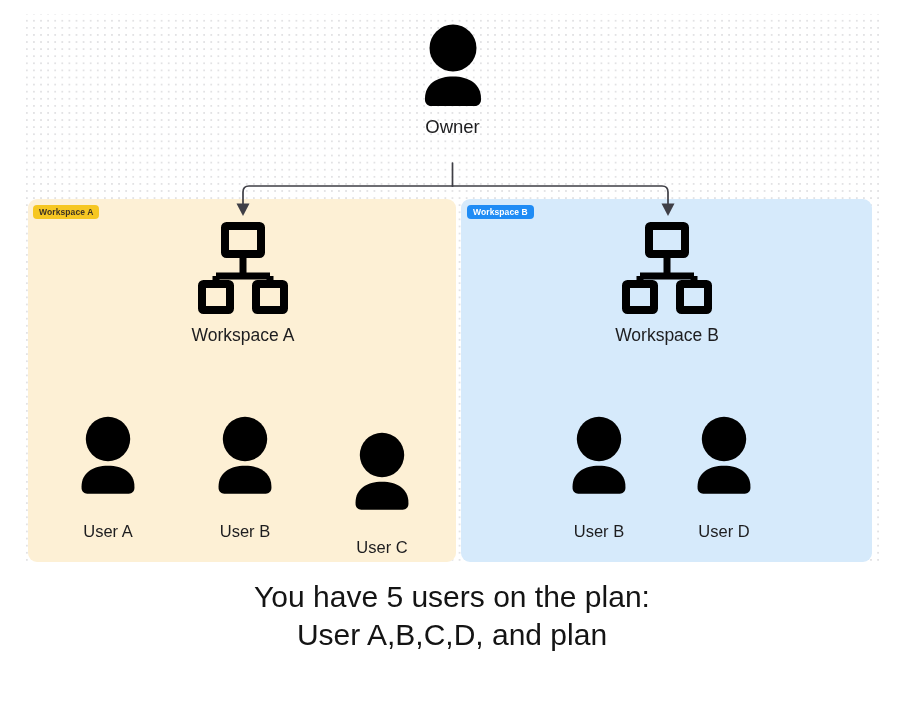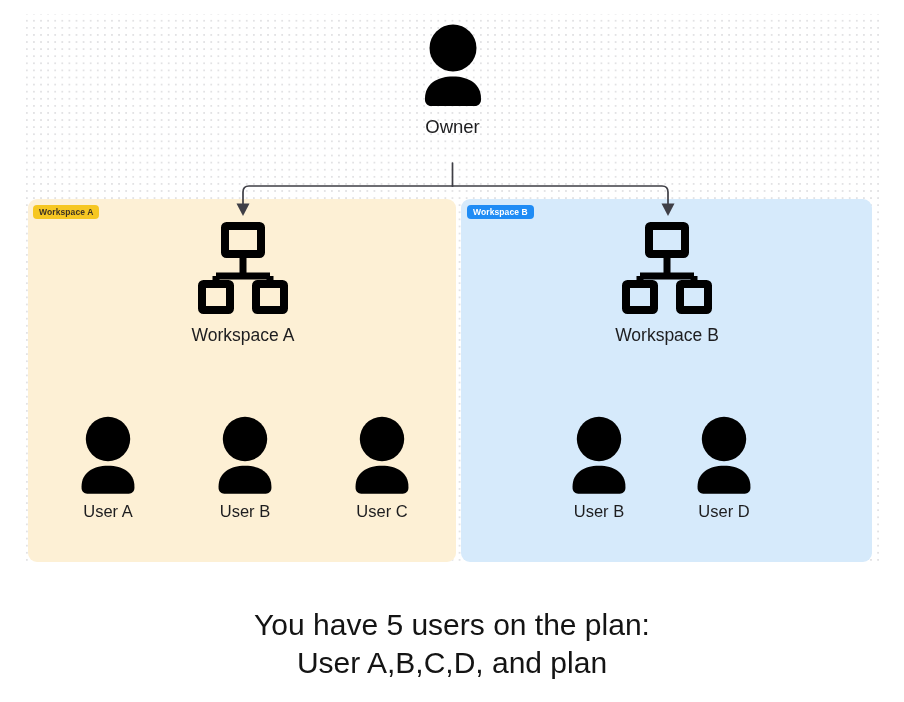--- a/index.html
+++ b/index.html
@@ -109,28 +109,29 @@
   .ws-node .node-label {
     font-size: 17.5px;
     margin-top: 11px;
   }
   #node-ws-a { left: 148px; top: 222px; }
   #node-ws-b { left: 572px; top: 222px; }
 
   
   .user-node {
     width: 110px;
+    gap: 20px;
   }
   .user-node .node-label {
     font-size: 16.5px;
     margin-top: 8px;
   }
   #node-user-a { left: 53px;  top: 416px; }
   #node-user-b { left: 190px; top: 416px; }
-  #node-user-c { left: 327px; top: 416px; }
+  #node-user-c { left: 327px; top: 432px; }
   #node-user-d { left: 544px; top: 416px; }
   #node-user-e { left: 669px; top: 416px; }
 
   
   .person-icon { display: block; }
   .org-icon { display: block; }
 
   
   #connectors {
     position: absolute;
@@ -147,21 +148,20 @@
     position: absolute;
     left: 0;
     top: 578px;
     width: 904px;
     z-index: 6;
     text-align: center;
     color: #141414;
     font-size: 30px;
     line-height: 1.27;
     font-weight: 400;
-    margin-top: 28px;
   }
   #caption div { white-space: nowrap; }
 </style>
 </head>
 <body>
 
 <div id="canvas">
 
   <div class="mask" style="left:0;top:0;width:904px;height:14px;"></div>
   <div class="mask" style="left:0;top:0;width:22px;height:702px;"></div>

